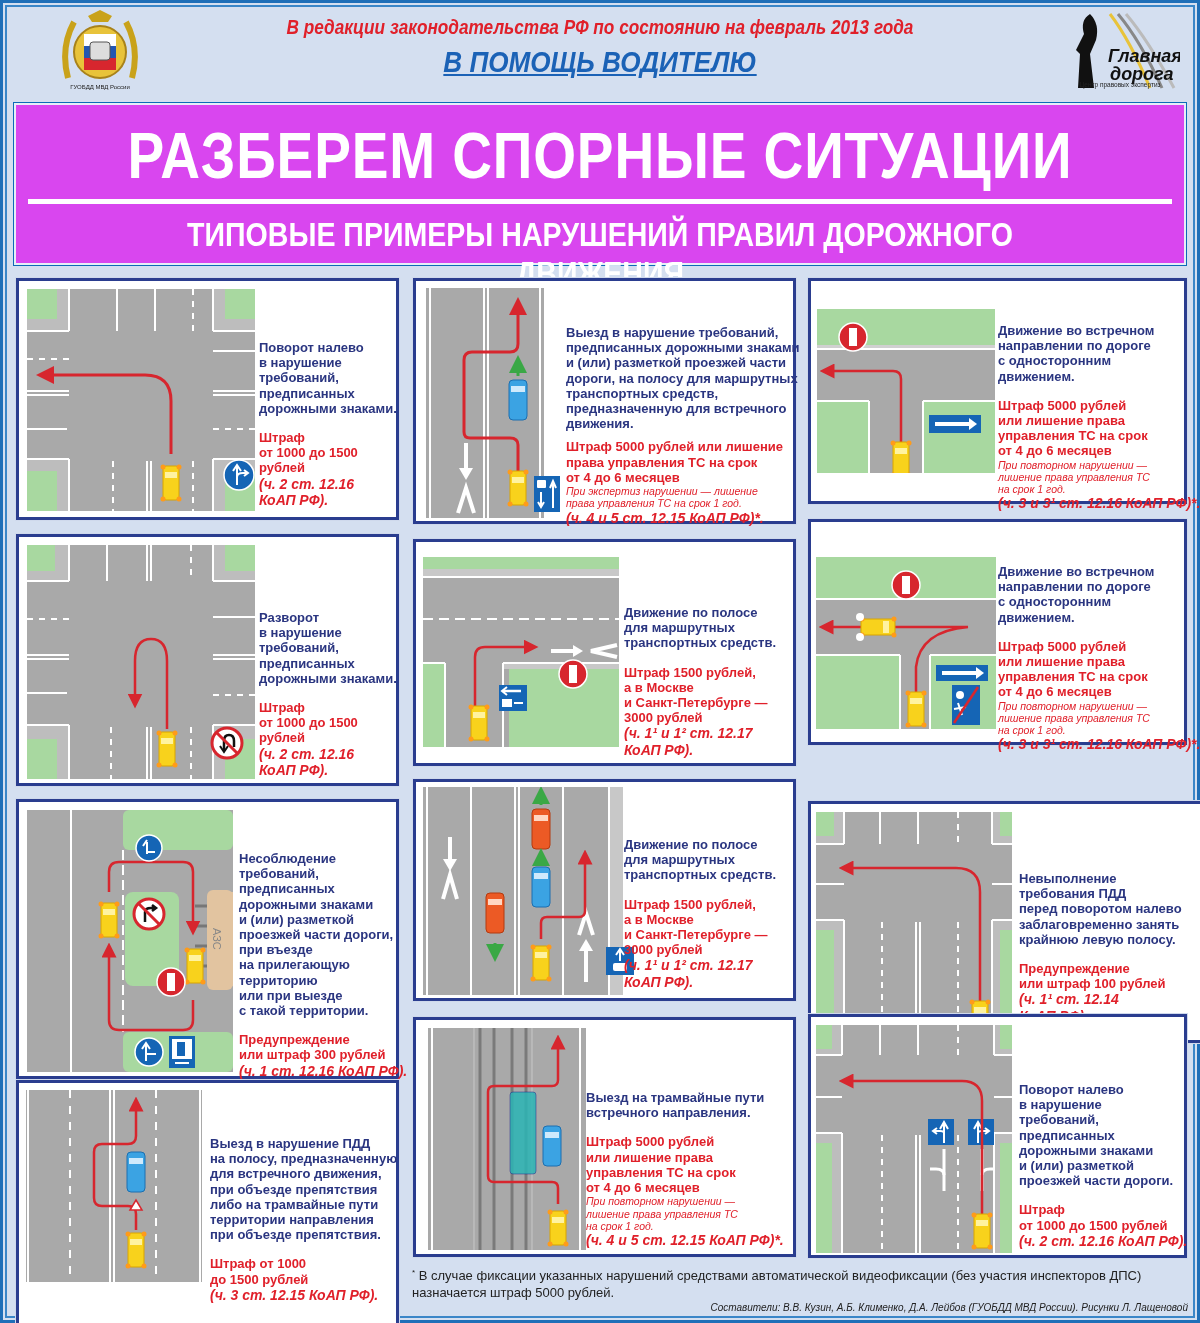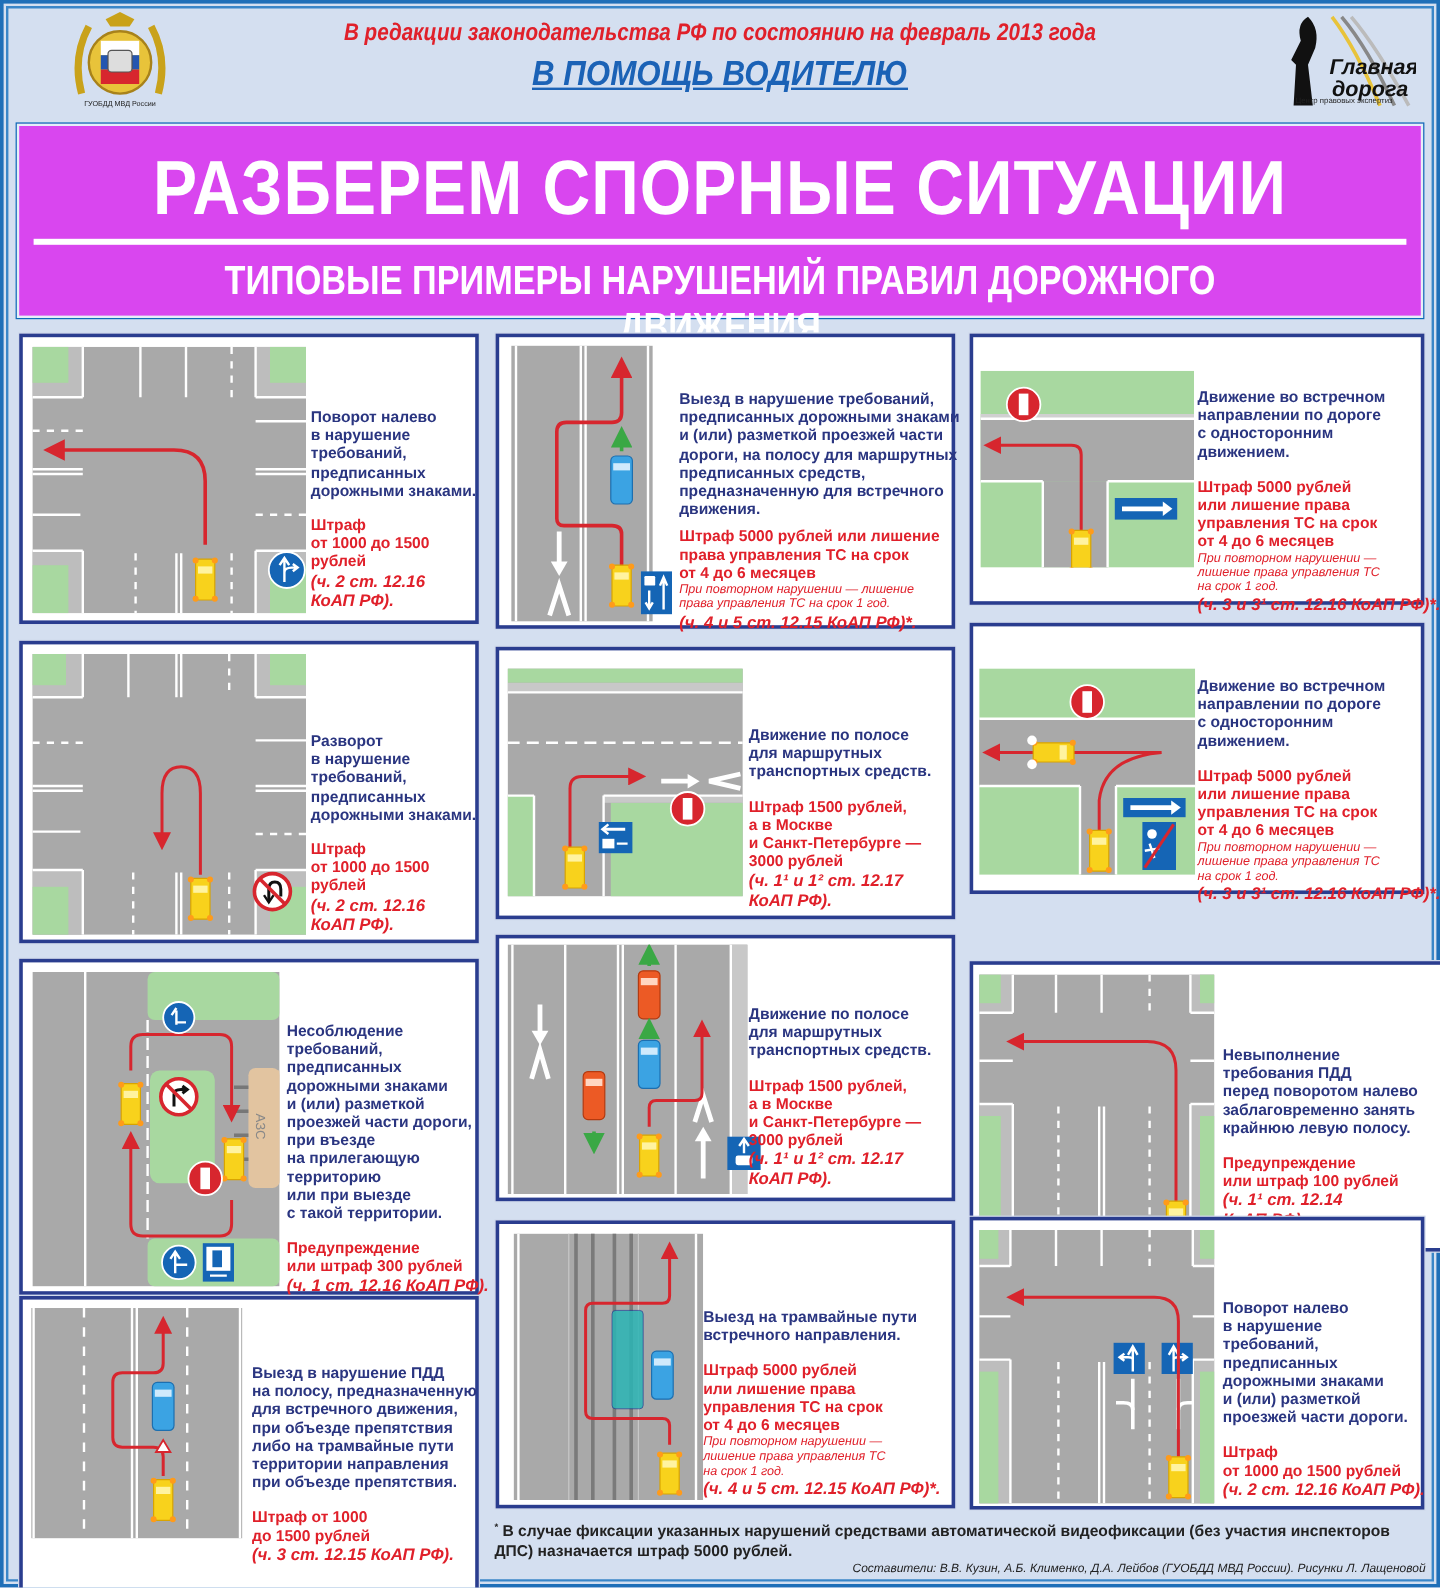--- a/index.html
+++ b/index.html
@@ -54,21 +54,21 @@
   .card .art svg { display: block; width: 100%; height: 100%; }
   .card .txt { position: absolute; font-weight: bold; line-height: 1.17; margin-top: 35px; }
   .desc { color: #2a3580; font-size: 13px; transform-origin: left top; }
   .fine { color: #e0202a; font-size: 13px; margin-top: 14px; }
   .ref { color: #e0202a; font-style: italic; font-size: 14px; }
   .repeat { color: #e0202a; font-style: italic; font-weight: normal; font-size: 10.5px; display:block; }
   .line { display: block; white-space: nowrap; }
 
   .footnote {
     position: absolute; left: 412px; top: 1268px; width: 780px; color: #222;
-    font-weight: bold; font-size: 13px; line-height: 1.3;
+    font-weight: normal; font-size: 13px; line-height: 1.3;
   }
   .credits {
     position: absolute; right: 12px; top: 1302px; color: #222;
     font-style: italic; font-size: 10px;
   }
   sup { font-size: 8px; }
 </style>
 </head>
 <body>
 
@@ -231,31 +231,31 @@
         <path d="M7 16 L7 30 M4 26 L7 31 L10 26" stroke="#fff" stroke-width="2" fill="none"></path>
         <path d="M19 32 L19 8 M16 12 L19 5 L22 12" stroke="#fff" stroke-width="2" fill="none"></path>
       </svg>
   </div>
   <div class="txt" style="left:150px;top:9px;width:230px;">
     <div class="desc">
       <span class="line">Выезд в нарушение требований,</span>
         <span class="line">предписанных дорожными знаками</span>
         <span class="line">и (или) разметкой проезжей части</span>
         <span class="line">дороги, на полосу для маршрутных</span>
-        <span class="line">предписанных средств,</span>
+        <span class="line">транспортных средств,</span>
         <span class="line">предназначенную для встречного</span>
         <span class="line">движения.</span>
     </div>
     <div class="fine" style="margin-top:8px">
       <span class="line">Штраф 5000 рублей или лишение</span>
         <span class="line">права управления ТС на срок</span>
         <span class="line">от 4 до 6 месяцев</span>
     </div>
     <div class="repeat">
-      <span class="line">При повторном нарушении — лишение</span>
+      <span class="line">При экспертиз нарушении — лишение</span>
         <span class="line">права управления ТС на срок 1 год.</span>
     </div>
     <div class="ref">
       <span class="line">(ч. 4 и 5 ст. 12.15 КоАП РФ)*.</span>
     </div>
   </div>
 </div>
 
 <div class="card" style="left:808px;top:278px;width:379px;height:226px;">
   <div class="art" style="left:6px;top:28px;width:178px;height:164px;">

